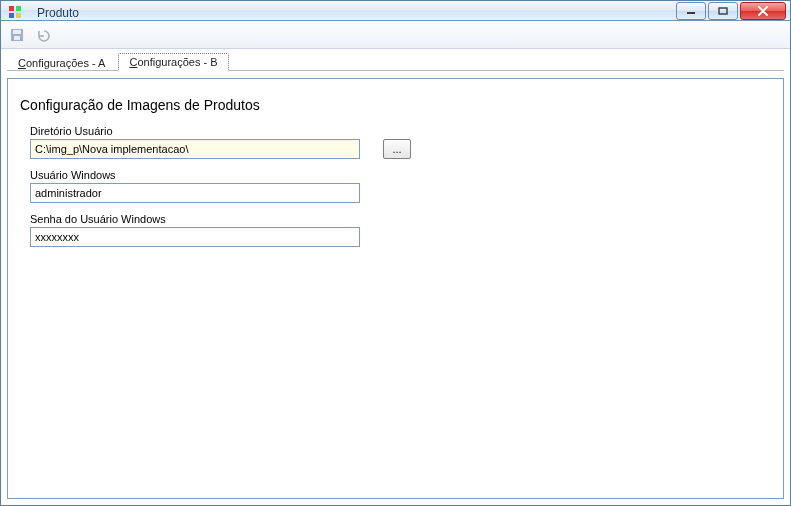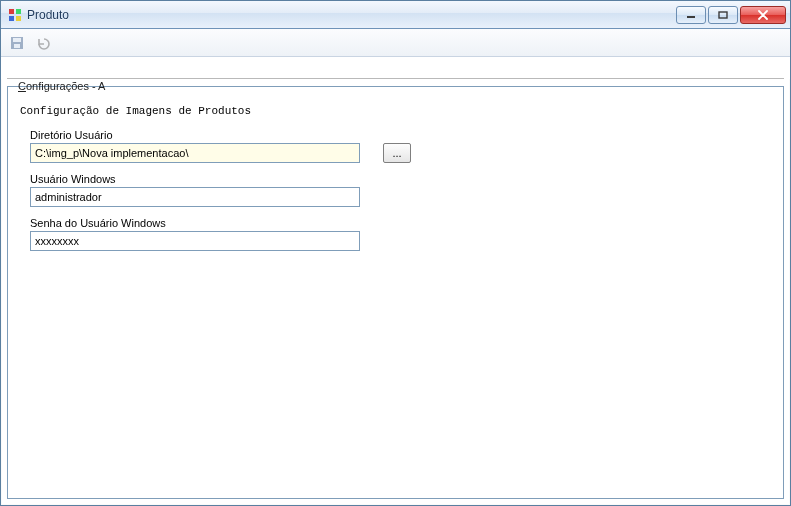--- a/index.html
+++ b/index.html
@@ -7,25 +7,26 @@
   .window {
     width: 791px; height: 506px;
     border: 1px solid #5a7fa0;
     display: flex; flex-direction: column;
     background: #fff;
     position: relative;
     box-shadow: 0 0 0 1px rgba(0,0,0,0.02) inset;
   }
   
   .titlebar {
-    height: 28px;
+    height: 20px;
     background: linear-gradient(to bottom, #f3f8fe 0%, #e3ecf7 45%, #d3e2f3 46%, #e9f1fb 100%);
     border-bottom: 1px solid #6f93b8;
-    display: flex; align-items: center;
+    display: flex; align-items: flex-end;
     padding: 0 4px 0 6px;
+    gap: 10px;
   }
   .titlebar .app-icon {
     width: 16px; height: 16px; margin-right: 4px; flex: 0 0 auto;
   }
   .titlebar .title {
     flex: 1 1 auto; color: #1e395b; font-size: 12px;
     text-shadow: 0 1px 0 rgba(255,255,255,0.6);
   }
   .win-controls { display: flex; gap: 2px; }
   .win-btn {
@@ -51,21 +52,21 @@
     padding: 0 6px; gap: 6px;
   }
   .tool-btn {
     width: 20px; height: 20px;
     display: flex; align-items: center; justify-content: center;
     opacity: 0.45;
   }
   
   .tabs-row {
     padding: 19px 6px 0 6px;
-    display: flex; 
+    display: flex; align-items: flex-end;
     gap: 2px; height: 22px;
     background: #fff;
   }
   .tab {
     padding: 2px 10px 3px 10px;
     border: 1px solid transparent;
     border-bottom: none;
     background: transparent;
     color: #222;
     cursor: default;
@@ -92,23 +93,22 @@
     padding: 6px;
   }
   .panel {
     width: 100%; height: 100%;
     border: 1px solid #7f9db9;
     background: #fff;
     padding: 18px 12px 12px 12px;
     display: flex; flex-direction: column;
   }
   .section-title {
-    font-size: 11px; color: #000;
+    font-size: 14px; color: #000;
     margin-bottom: 12px;
-    font-family: Liberation Mono, monospace;
   }
   .form { padding-left: 10px; }
   .field { margin-bottom: 10px; }
   .field-label { font-size: 11px; color: #000; margin-bottom: 2px; }
   .row { display: flex; align-items: stretch; gap: 20px; }
   .text-input {
     font-family: inherit; font-size: 11px;
     padding: 2px 4px;
     border: 1px solid #7f9db9;
     background: #fff;
@@ -175,20 +175,23 @@
         <path d="M9 4 A5 5 0 1 1 4 9" fill="none" stroke="#5b5b5b" stroke-width="1.6"></path>
         <path d="M4 4 L4 9 L9 9" fill="none" stroke="#5b5b5b" stroke-width="1.6"></path>
       </svg>
     </div>
   </div>
 
   <div class="tabs-row">
     <div class="tab">
       <span class="u">C</span><span>onfigurações - A</span>
     </div>
+    <div class="tab active">
+      <span class="u">C</span><span>onfigurações - B</span>
+    </div>
   </div>
   <div class="tabs-underline"></div>
 
   <div class="content-wrap">
     <div class="panel">
       <div class="section-title">Configuração de Imagens de Produtos</div>
 
       <div class="form">
 
         <div class="field">

